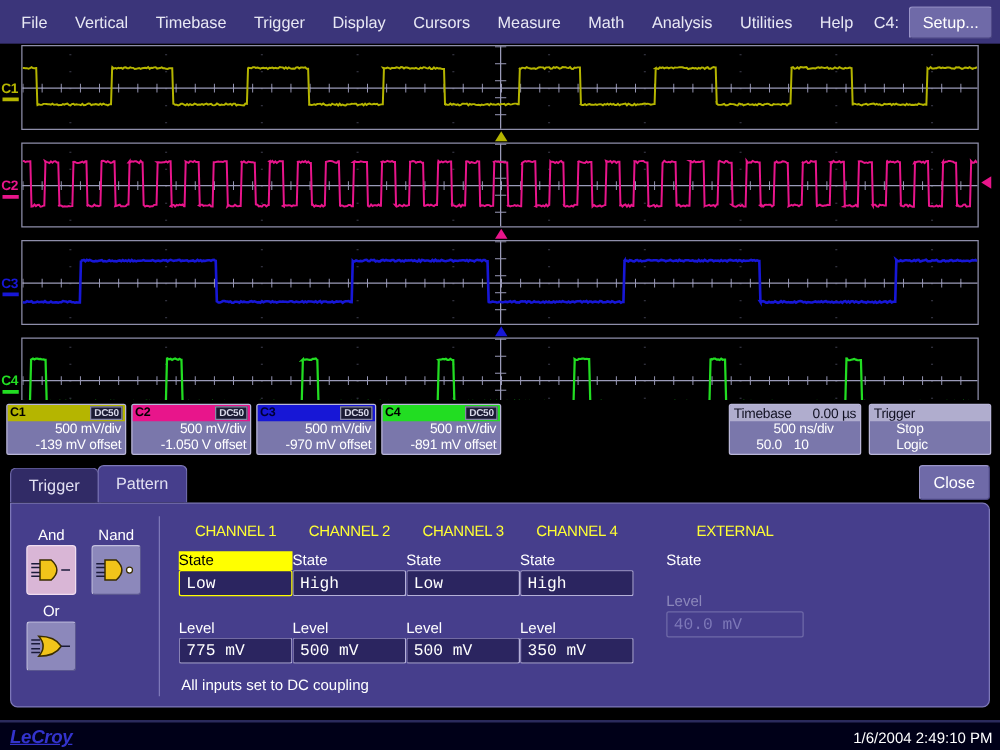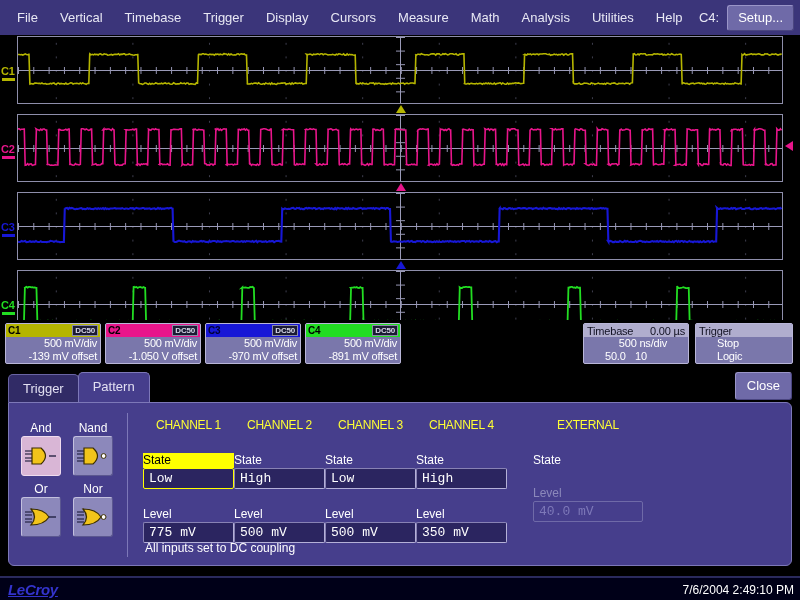--- a/index.html
+++ b/index.html
@@ -313,21 +313,21 @@
     display: flex;
     gap: 0;
   }
   .chan-col { width: 91px; }
   .chan-col.ext { width: 110px; margin-left: 26px; }
   .col-title {
     color: #ffff33;
     font-size: 12px;
     text-align: center;
     line-height: 16px;
-    margin-bottom: 20px;
+    margin-bottom: 8px;
     letter-spacing: -0.2px;
   }
   .field-label {
     color: #ffffff;
     font-size: 12px;
     text-align: left;
     line-height: 15px;
   }
   .field-label.hl {
     background: #ffff00;
@@ -588,35 +588,20 @@
                     <line x1="1" y1="7" x2="8" y2="7"></line>
                     <line x1="1" y1="10" x2="8" y2="10"></line>
                     <line x1="1" y1="14" x2="8" y2="14"></line>
                     <line x1="1" y1="17" x2="8" y2="17"></line>
                   </g>
                   <path d="M7 4 Q14 12 7 20 Q20 20 25 12 Q20 4 7 4 Z" fill="#f2c41a" stroke="#3a2d00" stroke-width="1.2"></path>
                   <line x1="25" y1="12" x2="32" y2="12" stroke="#1a1a3a" stroke-width="1.3"></line>
                 </svg>
               </div>
             </div>
-            <div class="gate">
-              <div class="gate-label">Nor</div>
-              <div class="gate-tile">
-                <svg width="34" height="24" viewBox="0 0 34 24">
-                  <g stroke="#1a1a3a" stroke-width="1.1">
-                    <line x1="1" y1="7" x2="8" y2="7"></line>
-                    <line x1="1" y1="10" x2="8" y2="10"></line>
-                    <line x1="1" y1="14" x2="8" y2="14"></line>
-                    <line x1="1" y1="17" x2="8" y2="17"></line>
-                  </g>
-                  <path d="M7 4 Q14 12 7 20 Q20 20 25 12 Q20 4 7 4 Z" fill="#f2c41a" stroke="#3a2d00" stroke-width="1.2"></path>
-                  <circle cx="27.6" cy="12" r="2.4" fill="#ffffff" stroke="#3a2d00" stroke-width="1"></circle>
-                </svg>
-              </div>
-            </div>
           </div>
         </div>
       <div class="divider-v"></div>
       <div class="channels" id="channels">
           <div class="chan-col">
             <div class="col-title">CHANNEL 1</div>
             <div class="field-label hl">State</div>
             <div class="field-box selected">Low</div>
             <div class="spacer-gap"></div>
             <div class="field-label">Level</div>
@@ -653,15 +638,15 @@
             <div class="field-label dim">Level</div>
             <div class="field-box dim">40.0 mV</div>
           </div>
         </div>
       <div class="coupling-note">All inputs set to DC coupling</div>
     </div>
   </div>
 
   <div class="statusbar">
     <span class="brand">LeCroy</span>
-    <span class="datetime">7/6/2004 2:49:10 PM</span>
+    <span class="datetime">1/6/2004 2:49:10 PM</span>
   </div>
 </div>
 
 </body></html>

